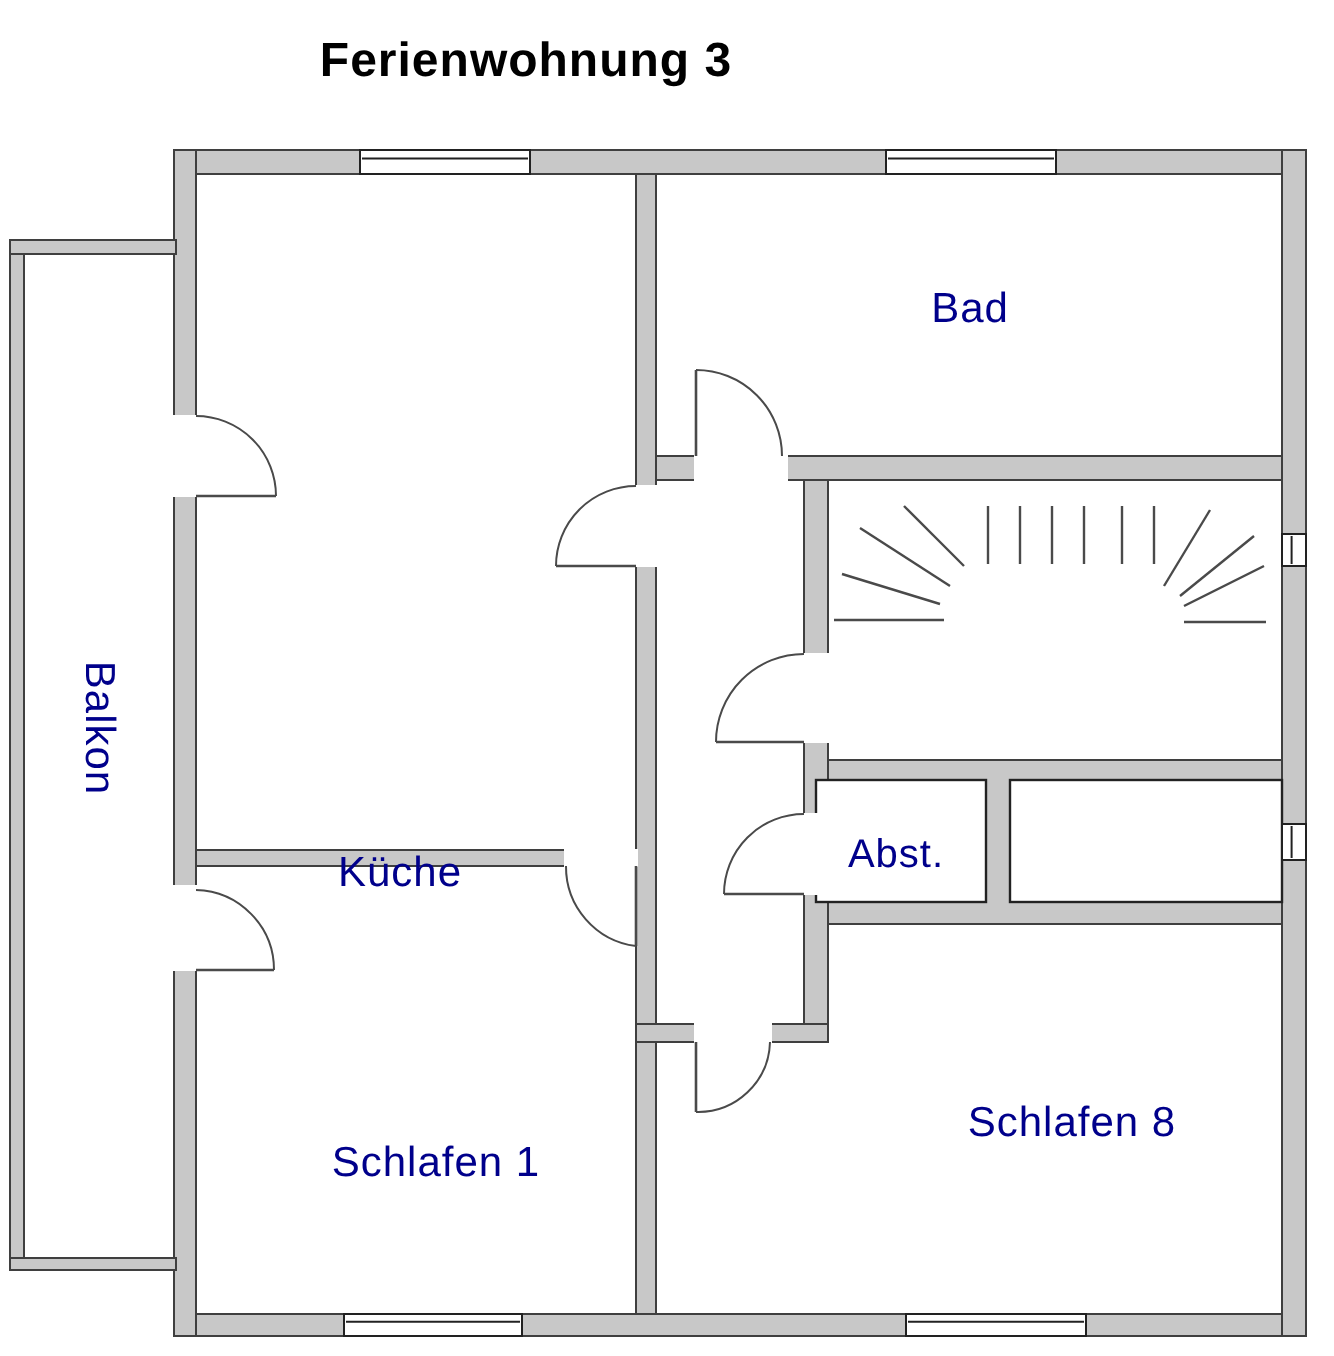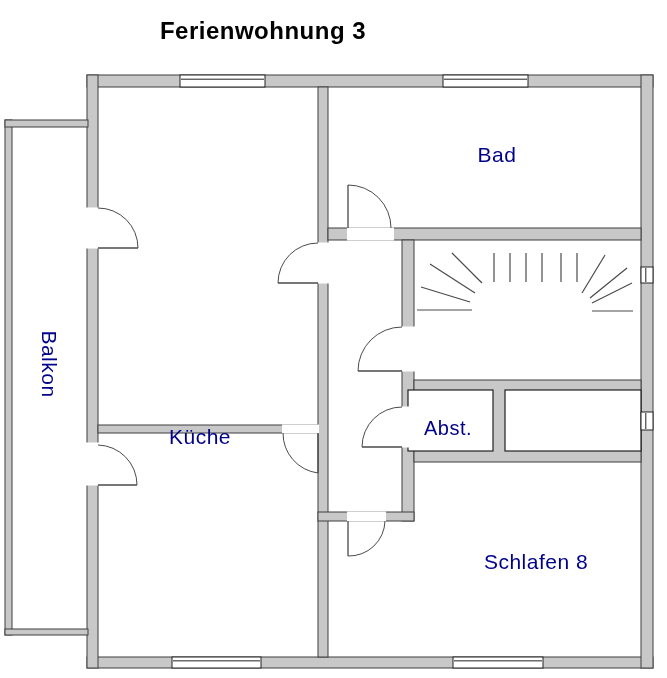--- a/index.html
+++ b/index.html
@@ -12,21 +12,21 @@
     position:absolute;left:263px;top:31px;transform:translate(-50%,-50%);
     font-family:"Liberation Sans",sans-serif;font-weight:bold;font-size:24px;color:#000;
     white-space:nowrap;letter-spacing:0.5px;
   }
   .label{
     position:absolute;transform:translate(-50%,-50%);
     font-family:"Liberation Sans",sans-serif;font-size:21px;color:#00008b;
     white-space:nowrap;letter-spacing:0.5px;
   }
   #lbl-wohnen{left:207px;top:147px;}
-  #lbl-bad{left:497px;top:155px;}
+  #lbl-bad{left:485px;top:155px;}
   #lbl-kueche{left:200px;top:389px;margin-top:48px;}
   #lbl-balkon{left:49px;top:364px;transform:translate(-50%,-50%) rotate(90deg);}
   #lbl-abst{left:448px;top:428px;font-size:20px;}
   #lbl-s1{left:218px;top:582px;}
   #lbl-s2{left:536px;top:562px;}
 </style>
 </head>
 <body>
 
 <div class="stage">
@@ -97,14 +97,15 @@
       <line x1="590" y1="298" x2="627" y2="268" stroke="#4a4a4a" stroke-width="1.2"></line>
       <line x1="582" y1="293" x2="605" y2="255" stroke="#4a4a4a" stroke-width="1.2"></line>
     </svg>
 
   <div class="title">Ferienwohnung 3</div>
 
   <div class="label" id="lbl-bad">Bad</div>
   <div class="label" id="lbl-kueche">Küche</div>
   <div class="label" id="lbl-balkon">Balkon</div>
   <div class="label" id="lbl-abst">Abst.</div>
+  <div class="label" id="lbl-s1">Schlafen 1</div>
   <div class="label" id="lbl-s2">Schlafen 8</div>
 </div>
 
 </body></html>

